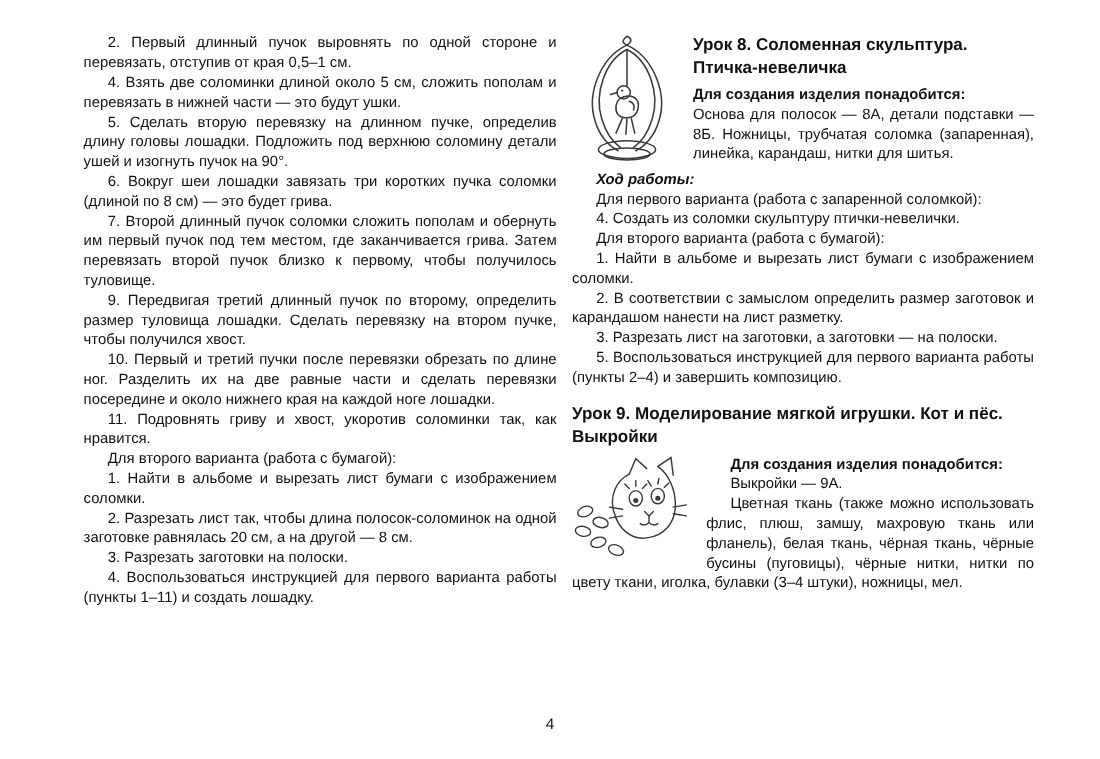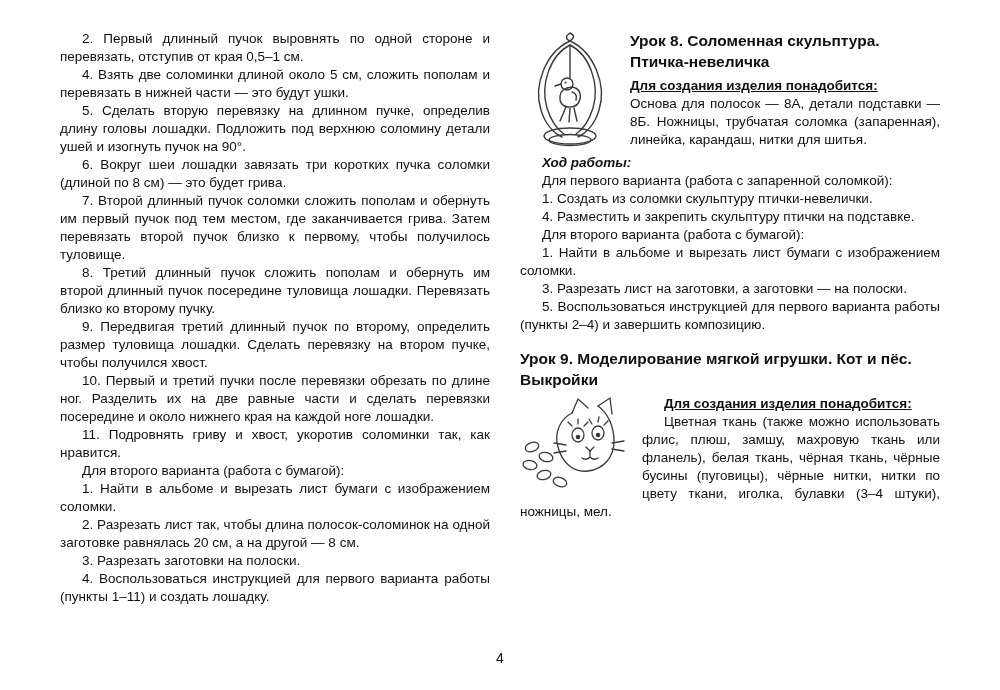--- a/index.html
+++ b/index.html
@@ -8,35 +8,36 @@
     width: 1000px; height: 690px;
     font-family: "Liberation Sans", sans-serif;
     color: #111;
     position: relative;
     overflow: hidden;
   }
   .page {
     position: absolute; inset: 0;
     padding: 30px 60px 0 60px;
     display: flex;
-    gap: 30px;
+    gap: 14px;
+    margin-left: 16px;
   }
   .col { display: block; }
   .col-left  { width: 430px; }
   .col-right { width: 420px; }
 
   .para {
     font-size: 13.5px;
     line-height: 18px;
     text-align: justify;
     text-indent: 22px;
   }
   .no-indent { text-indent: 0; }
   .italic { }
-  .bold { font-weight: bold; text-decoration: underline; }
+  .bold { font-weight: bold; }
   .bold-italic { font-weight: bold; font-style: italic; }
 
   .lesson-title {
     font-weight: bold;
     font-size: 15.5px;
     line-height: 21px;
     text-align: left;
     white-space: pre-line;
     margin-bottom: 5px;
   }
@@ -65,21 +66,20 @@
 
 <div class="page">
 
   <div class="col col-left">
     <div>
         <p class="para">2. Первый длинный пучок выровнять по одной стороне и перевязать, отступив от края 0,5–1 см.</p>
         <p class="para">4. Взять две соломинки длиной около 5 см, сложить пополам и перевязать в нижней части — это будут ушки.</p>
         <p class="para">5. Сделать вторую перевязку на длинном пучке, определив длину головы лошадки. Подложить под верхнюю соломину детали ушей и изогнуть пучок на 90°.</p>
         <p class="para">6. Вокруг шеи лошадки завязать три коротких пучка соломки (длиной по 8 см) — это будет грива.</p>
         <p class="para">7. Второй длинный пучок соломки сложить пополам и обернуть им первый пучок под тем местом, где заканчивается грива. Затем перевязать второй пучок близко к первому, чтобы получилось туловище.</p>
-        <p class="para">8. Третий длинный пучок сложить пополам и обернуть им второй длинный пучок посередине туловища лошадки. Перевязать близко ко второму пучку.</p>
         <p class="para">9. Передвигая третий длинный пучок по второму, определить размер туловища лошадки. Сделать перевязку на втором пучке, чтобы получился хвост.</p>
         <p class="para">10. Первый и третий пучки после перевязки обрезать по длине ног. Разделить их на две равные части и сделать перевязки посередине и около нижнего края на каждой ноге лошадки.</p>
         <p class="para">11. Подровнять гриву и хвост, укоротив соломинки так, как нравится.</p>
       </div>
     <p class="para italic">Для второго варианта (работа с бумагой):</p>
     <div>
         <p class="para">1. Найти в альбоме и вырезать лист бумаги с изображением соломки.</p>
         <p class="para">2. Разрезать лист так, чтобы длина полосок-соломинок на одной заготовке равнялась 20 см, а на другой — 8 см.</p>
         <p class="para">3. Разрезать заготовки на полоски.</p>
         <p class="para">4. Воспользоваться инструкцией для первого варианта работы (пункты 1–11) и создать лошадку.</p>
@@ -111,26 +111,26 @@
       </span>
 
       <h2 class="lesson-title">Урок 8. Соломенная скульптура.
 Птичка-невеличка</h2>
       <p class="para bold no-indent">Для создания изделия понадобится:</p>
       <p class="para no-indent">Основа для полосок — 8А, детали подставки — 8Б. Ножницы, трубчатая соломка (запаренная), линейка, карандаш, нитки для шитья.</p>
 
       <p class="para bold-italic clear-left">Ход работы:</p>
       <p class="para italic">Для первого варианта (работа с запаренной соломкой):</p>
       <div>
-          <p class="para">1. Создать из соломки скульптуру птички-невелички.</p>
-          <p class="para">4. Разместить и закрепить скульптуру птички на подставке.</p>
+          <p class="para">4. Создать из соломки скульптуру птички-невелички.</p>
         </div>
       <p class="para italic">Для второго варианта (работа с бумагой):</p>
       <div>
           <p class="para">1. Найти в альбоме и вырезать лист бумаги с изображением соломки.</p>
+          <p class="para">2. В соответствии с замыслом определить размер заготовок и карандашом нанести на лист разметку.</p>
           <p class="para">3. Разрезать лист на заготовки, а заготовки — на полоски.</p>
           <p class="para">5. Воспользоваться инструкцией для первого варианта работы (пункты 2–4) и завершить композицию.</p>
         </div>
     </section>
 
     <section class="lesson9">
       <h2 class="lesson-title">Урок 9. Моделирование мягкой игрушки. Кот и пёс.
 Выкройки</h2>
 
       <span class="illustration">
@@ -151,20 +151,21 @@
             <ellipse cx="12" cy="52" rx="7" ry="4.5" transform="rotate(-20 12 52)"></ellipse>
             <ellipse cx="26" cy="62" rx="7" ry="4.5" transform="rotate(15 26 62)"></ellipse>
             <ellipse cx="10" cy="70" rx="7" ry="4.5" transform="rotate(10 10 70)"></ellipse>
             <ellipse cx="24" cy="80" rx="7" ry="4.5" transform="rotate(-15 24 80)"></ellipse>
             <ellipse cx="40" cy="87" rx="7" ry="4.5" transform="rotate(20 40 87)"></ellipse>
           </g>
         </svg>
       </span>
 
       <p class="para bold">Для создания изделия понадобится:</p>
+      <p class="para">Выкройки — 9А.</p>
       <p class="para">Цветная ткань (также можно использовать флис, плюш, замшу, махровую ткань или фланель), белая ткань, чёрная ткань, чёрные бусины (пуговицы), чёрные нитки, нитки по цвету ткани, иголка, булавки (3–4 штуки), ножницы, мел.</p>
     </section>
 
   </div>
 
 </div>
 
 <div class="page-number">4</div>
 
 </body></html>

